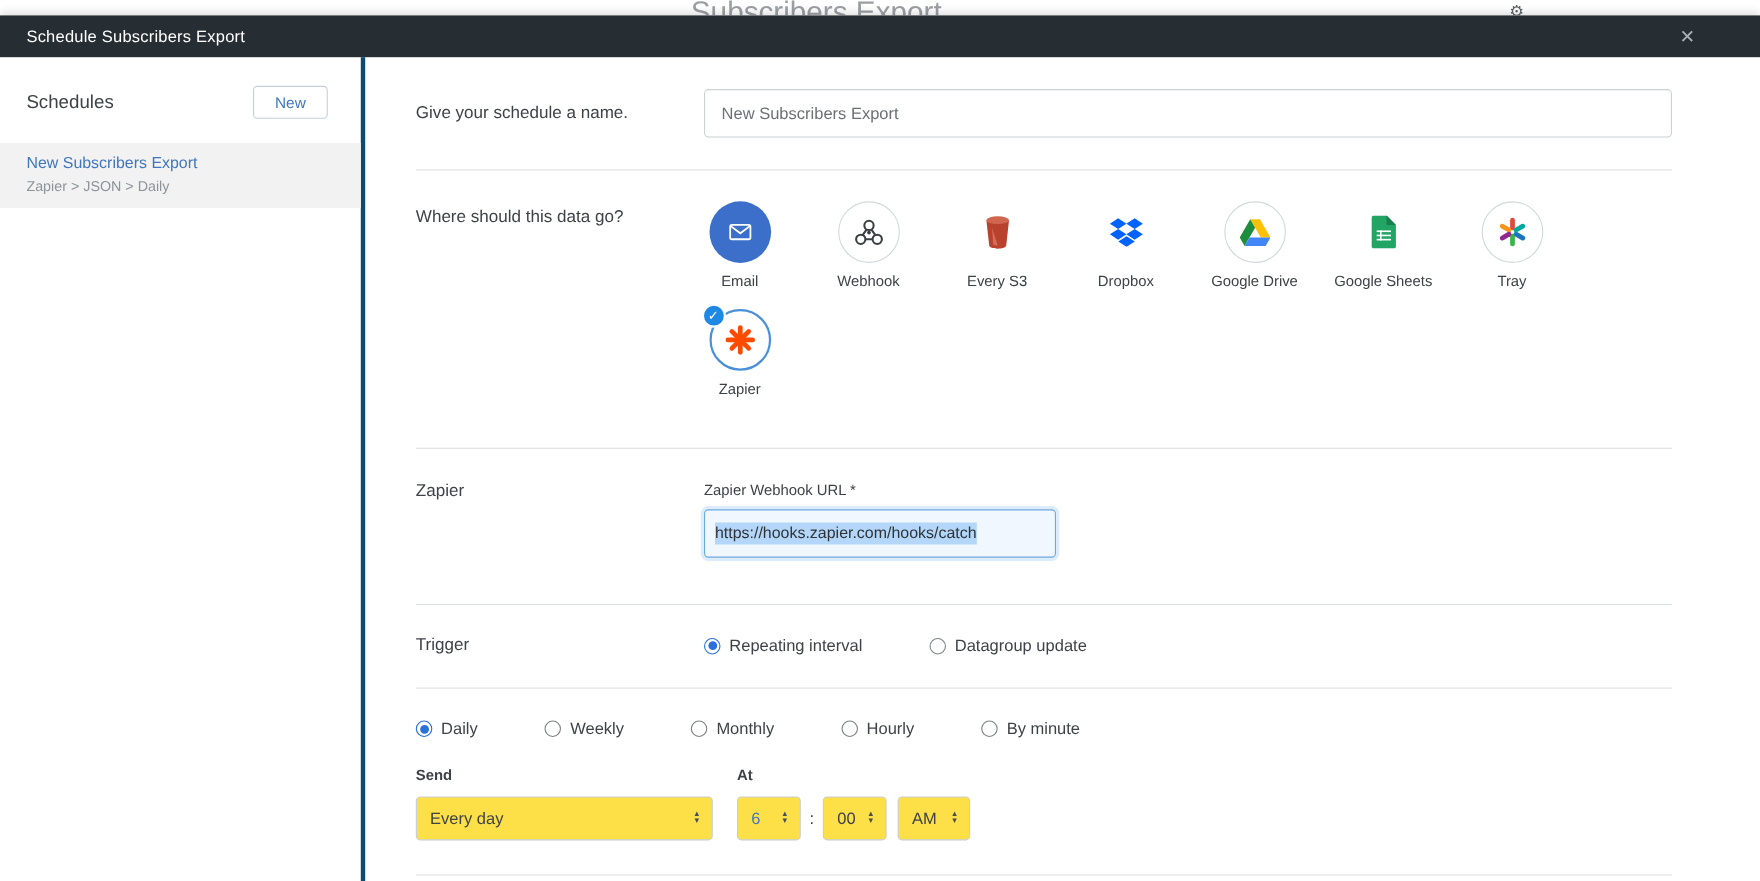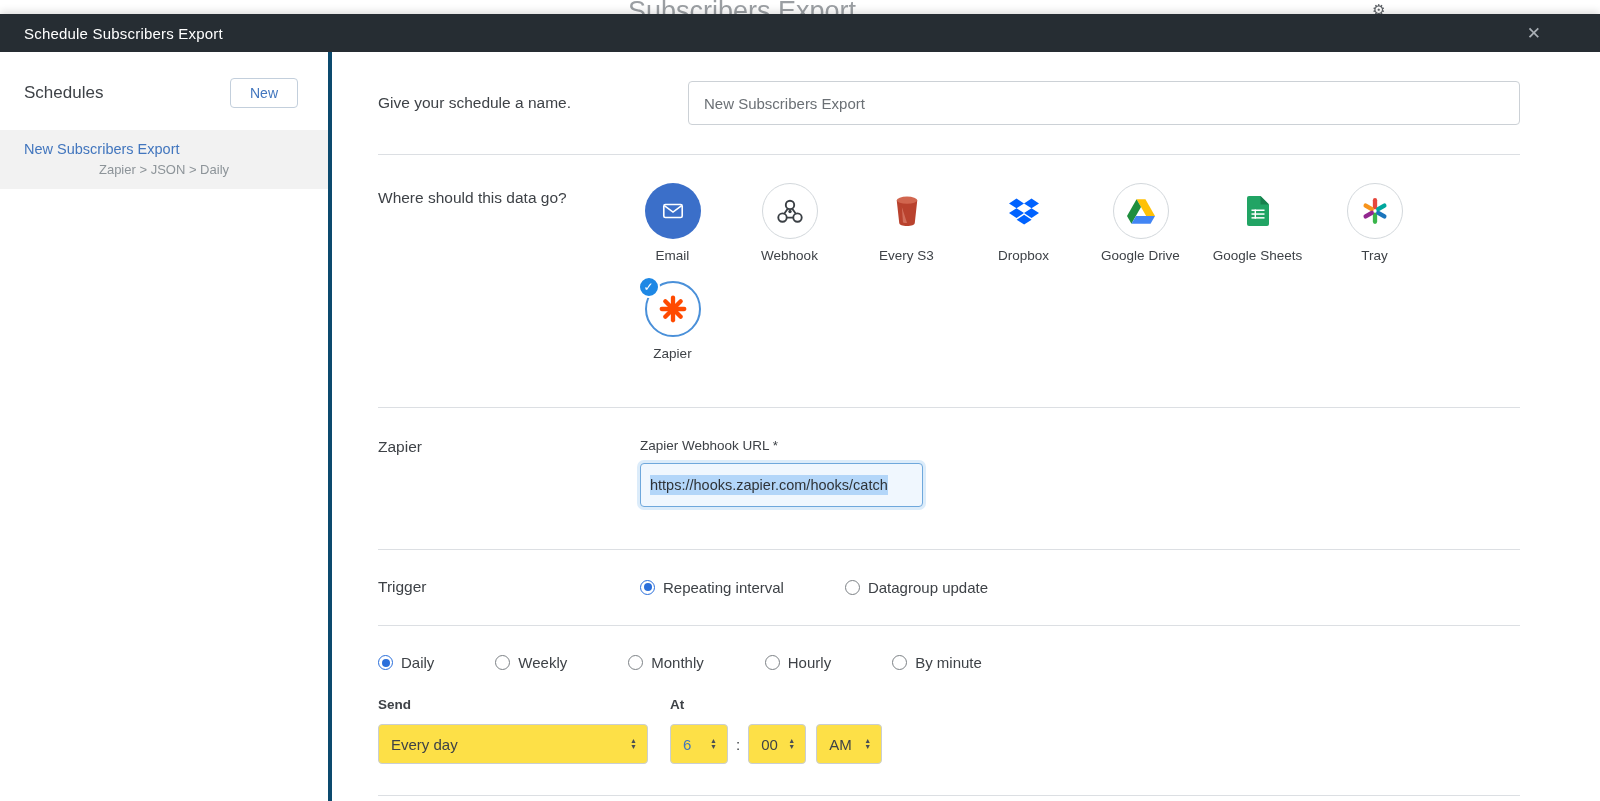--- a/index.html
+++ b/index.html
@@ -55,32 +55,32 @@
   .new-button {
     background: #fff; border: 1px solid #c3cfdc; border-radius: 4px;
     color: #4276be; font-size: 14px; padding: 6px 19px; cursor: pointer;
     font-family: "Liberation Sans", sans-serif;
   }
   .schedule-item {
     margin-top: 22px; background: #f2f2f2; padding: 11px 24px 12px;
     cursor: pointer;
   }
   .schedule-item-title { color: #4276be; font-size: 14.5px; }
-  .schedule-item-subtitle { color: #8d9499; font-size: 13px; margin-top: 5px; text-align: center; }
+  .schedule-item-subtitle { color: #8d9499; font-size: 13px; margin-top: 5px; }
 
   
   .main { flex: 1; padding: 0 80px 0 46px; overflow: hidden; }
   .form-row { display: flex; border-bottom: 1px solid #dcdfe3; }
   .row-label {
     width: 262px; flex-shrink: 0; font-size: 15.5px; color: #3e4247;
   }
   .row-content { flex: 1; min-width: 0; }
 
   
-  .row-name { align-items: center; padding: 29px 0; gap: 48px; }
+  .row-name { align-items: center; padding: 29px 0; }
   .name-input {
     width: 100%; height: 44px; border: 1px solid #ccd1d6; border-radius: 4px;
     padding: 0 15px; font-size: 15px; color: #6b7075; background: #fff;
     font-family: "Liberation Sans", sans-serif; outline: none;
   }
 
   
   .row-dest { padding: 28px 0 28px; }
   .row-dest .row-label { padding-top: 6px; }
   .dest-grid {
@@ -103,21 +103,21 @@
     position: absolute; top: -7px; left: -9px; width: 22px; height: 22px;
     border-radius: 50%; background: #1e88e5; border: 2px solid #fff;
     color: #fff; font-size: 12px; display: flex; align-items: center;
     justify-content: center; line-height: 1;
   }
 
   
   .row-zapier { padding: 30px 0 42px; }
   .field-label { font-size: 13.5px; color: #3e4247; margin-bottom: 10px; }
   .url-input {
-    width: 283px; height: 44px; border: 1px solid #6fa8dc; border-radius: 4px;
+    width: 320px; height: 44px; border: 1px solid #6fa8dc; border-radius: 4px;
     background: #f0f7fe; box-shadow: 0 0 0 3px #dcecfa;
     display: flex; align-items: center; padding: 0 9px; font-size: 14.5px;
     color: #2f3337; cursor: text; overflow: hidden; white-space: nowrap;
   }
   .url-selection { background: #b3d6f9; padding: 2px 0; }
 
   
   .row-trigger { padding: 28px 0 29px; align-items: center; }
   .row-deliver { padding: 28px 0 31px; }
   .radio-group { display: flex; align-items: center; gap: 35px; }

